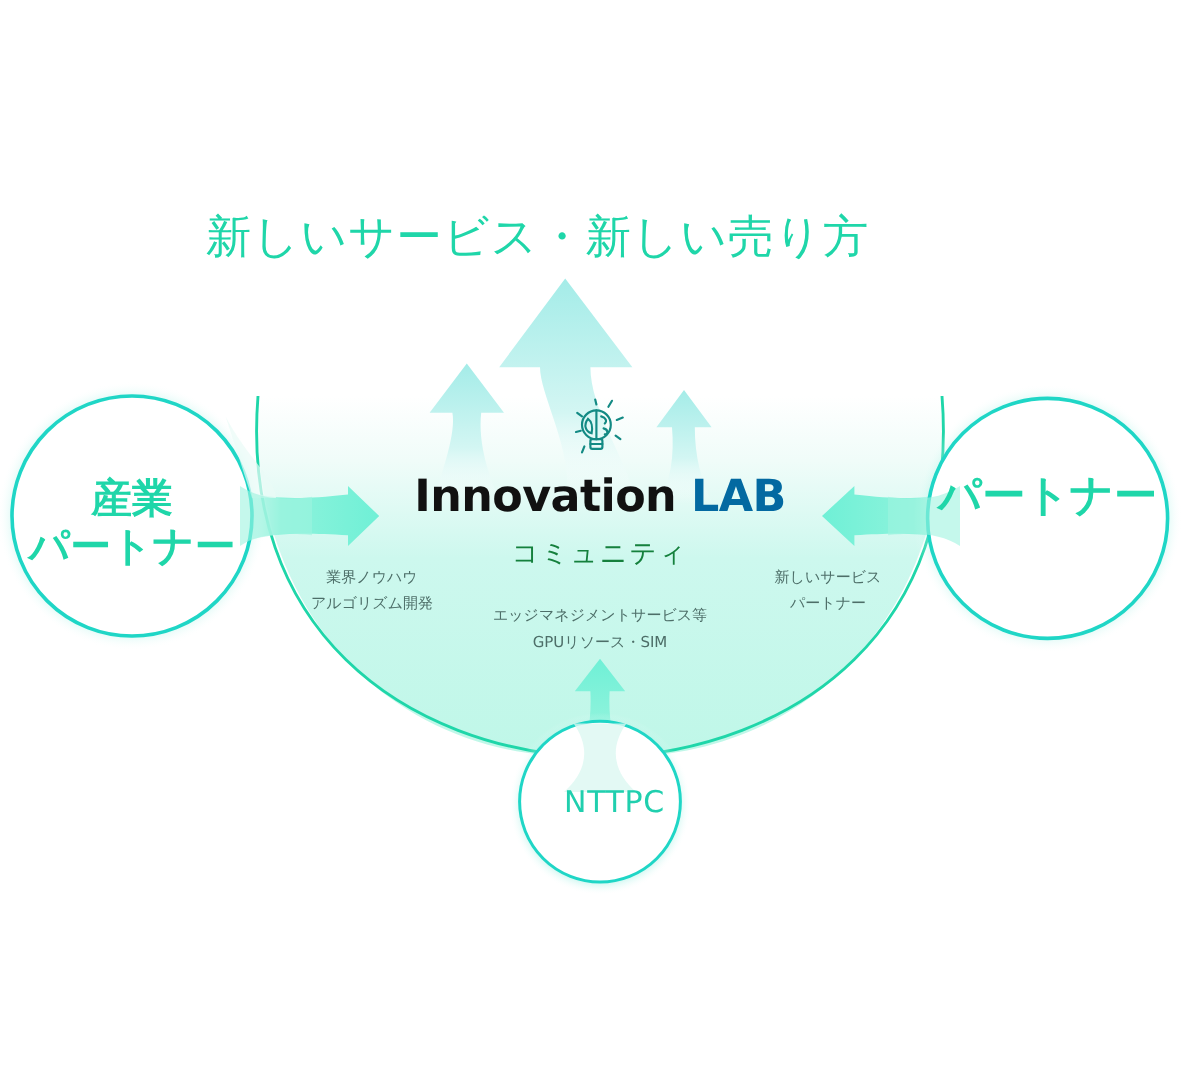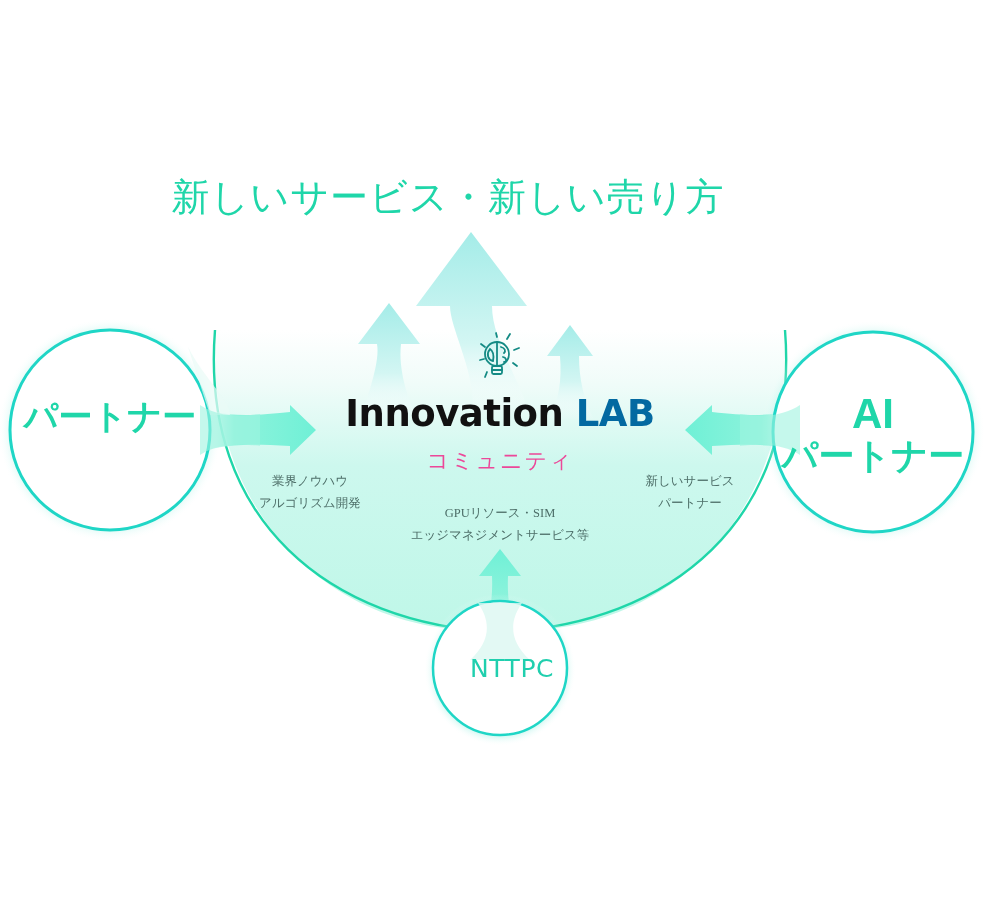--- a/index.html
+++ b/index.html
@@ -5,22 +5,22 @@
   html, body { margin: 0; padding: 0; background: #ffffff; }
   body { width: 1000px; height: 900px; position: relative; overflow: hidden;
          font-family: "DejaVu Sans", "Liberation Sans", sans-serif; }
   .stage { position: absolute; left: 0; top: 0; width: 1000px; height: 900px; }
   .headline { position: absolute; left: 0; width: 896px; top: 172px; text-align: center;
               font-size: 38px; color: #1fd6a9; letter-spacing: 1px; font-weight: 400; }
   .lab-title { position: absolute; left: 0; width: 1000px; top: 392px; text-align: center;
                font-size: 37px; font-weight: 700; color: #111; letter-spacing: -0.5px; }
   .lab-title .accent { color: #0369a1; }
   .lab-sub { position: absolute; left: 0; width: 1000px; top: 446px; text-align: center;
-             font-size: 22px; color: #ec4899; letter-spacing: 2px; }
-  .note { position: absolute; font-size: 12.5px; color: #4d6e68; text-align: center; line-height: 22px; font-family: Liberation Serif, serif; }
+             font-size: 22px; color: #15803d; letter-spacing: 2px; }
+  .note { position: absolute; font-size: 12.5px; color: #4d6e68; text-align: center; line-height: 22px; }
   .circle-label { position: absolute; text-align: center; font-weight: 700; color: #1fd6a9; }
   .nttpc-label { position: absolute; left: 432px; width: 160px; top: 654px; text-align: center;
                  font-size: 25px; color: #20cfae; letter-spacing: 0.5px; }
 </style>
 </head>
 <body>
 
 <svg class="stage" width="1000" height="900" viewBox="0 0 1000 900">
   <defs>
     <linearGradient id="bowlGrad" x1="0" y1="0" x2="0" y2="1">
@@ -107,32 +107,32 @@
 
 <div class="headline">新しいサービス・新しい売り方</div>
 
 <div class="lab-title">
   <span>Innovation</span>
   <span class="accent">LAB</span>
 </div>
 <div class="lab-sub">コミュニティ</div>
 
 <div class="circle-label" style="left:10px;width:200px;top:396px;font-size:34px;line-height:40px;">
+  <div>産業</div>
   <div>パートナー</div>
 </div>
 <div class="circle-label" style="left:773px;width:200px;top:393px;font-size:36px;line-height:42px;">
-  <div style="font-size:42px;font-family:'Liberation Sans',sans-serif;">AI</div>
   <div>パートナー</div>
 </div>
 <div class="nttpc-label">NTTPC</div>
 
 <div class="note" style="left:240px;width:140px;top:470px;">
   <div>業界ノウハウ</div>
   <div>アルゴリズム開発</div>
 </div>
 <div class="note" style="left:620px;width:140px;top:470px;">
   <div>新しいサービス</div>
   <div>パートナー</div>
 </div>
 <div class="note" style="left:380px;width:240px;top:502px;">
+  <div>エッジマネジメントサービス等</div>
   <div>GPUリソース・SIM</div>
-  <div>エッジマネジメントサービス等</div>
 </div>
 
 </body></html>

